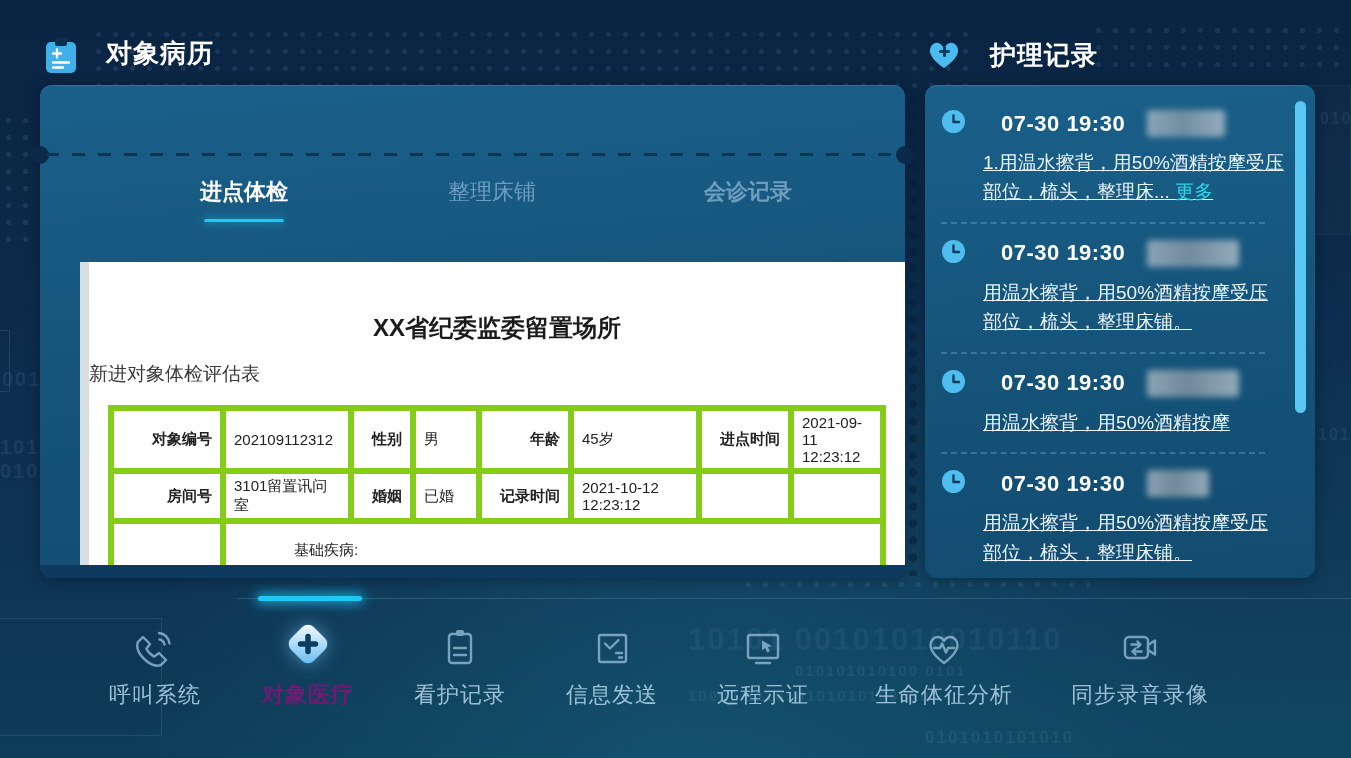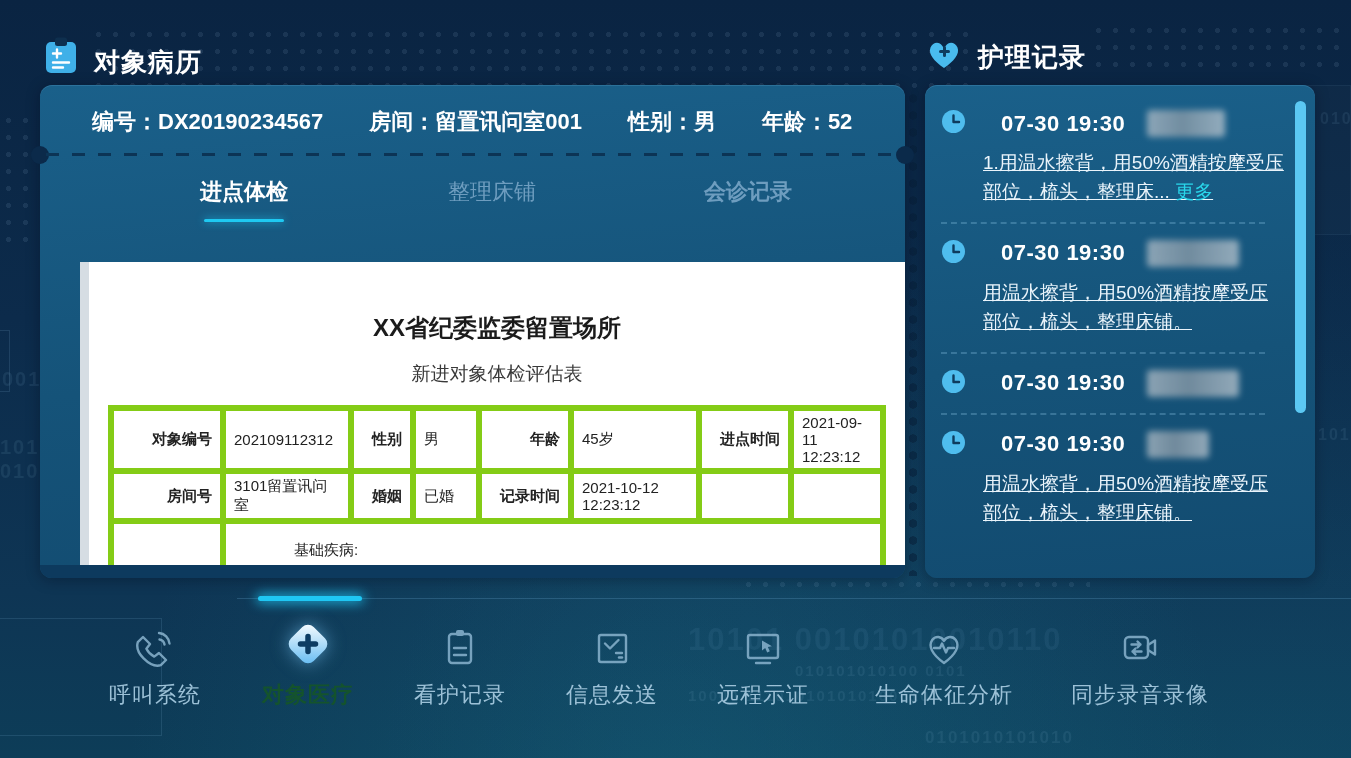--- a/index.html
+++ b/index.html
@@ -21,21 +21,21 @@
   .dots-col { position:absolute; pointer-events:none;
     background-image:radial-gradient(circle, rgba(8,32,58,0.55) 4px, transparent 4.4px);
     background-size:14px 17px; background-position:center top; }
   .bin { position:absolute; color:rgba(145,195,228,0.10); font-weight:bold; letter-spacing:2px;
     pointer-events:none; white-space:nowrap; }
   .frame-box { position:absolute; border:1px solid rgba(130,180,215,0.16); pointer-events:none; }
   .ghost-box { position:absolute; background:rgba(255,255,255,0.02);
     border:1px solid rgba(140,190,220,0.07); pointer-events:none; }
 
   
-  .sec-header { position:absolute; display:flex; align-items:flex-end; gap:16px; }
+  .sec-header { position:absolute; display:flex; align-items:flex-start; gap:28px; }
   .sec-title { font-size:26px; font-weight:bold; letter-spacing:1px; color:#fff; }
 
   
   .card { position:absolute; border-radius:12px;
     background:linear-gradient(175deg,#1a608a 0%, #155379 55%, #124b70 100%);
     box-shadow:0 2px 14px rgba(0,10,25,0.35), inset 0 1px 0 rgba(130,200,240,0.18); }
   #left-card  { left:40px;  top:85px; width:865px; height:493px; }
   #right-card { left:925px; top:85px; width:390px; height:493px; overflow:hidden; }
 
   .notch { position:absolute; width:18px; height:18px; border-radius:50%;
@@ -51,21 +51,21 @@
   
   .tab { position:absolute; top:92px; font-size:22px; color:#6e9dbf; cursor:default; }
   .tab.active { color:#fff; font-weight:bold; }
   .tab .underline { width:80px; height:3px; margin:12px auto 0;
     background:#1ec9f2; border-radius:2px; box-shadow:0 0 8px rgba(30,201,242,0.8); }
 
   
   #doc { position:absolute; left:40px; top:177px; width:825px; height:303px;
     background:#fff; border-left:9px solid #d6dde3; overflow:hidden; color:#222; }
   .doc-org { margin-top:50px; text-align:center; font-size:24px; font-weight:bold; color:#1b1b1b; }
-  .doc-form { margin-top:17px; text-align:center; font-size:19px; color:#3a3a3a; }
+  .doc-form { margin-top:17px; text-align:left; font-size:19px; color:#3a3a3a; }
   #doc table { margin:18px auto 0; border-collapse:collapse; width:772px;
     font-size:15px; color:#222; table-layout:fixed; }
   #doc td { border:6px solid #84cc16; padding:3px 8px; vertical-align:middle; }
   #doc td.lbl { font-weight:bold; text-align:right; }
   #doc tr.r1 td { height:42px; } #doc tr.r2 td { height:46px; }
   .doc-bigcell { height:170px; vertical-align:top !important; }
   .doc-field1 { padding:14px 0 0 60px; } .doc-field2 { padding:44px 0 0 60px; }
   .card-bottom-strip { position:absolute; left:0; right:0; bottom:0; height:13px;
     background:#0d3a5e; border-radius:0 0 12px 12px; }
 
@@ -86,21 +86,21 @@
   
   #nav-indicator { position:absolute; left:258px; top:596px; width:104px; height:5px;
     border-radius:3px; background:#1fc7f4; box-shadow:0 0 12px 2px rgba(31,199,244,0.85); }
   #nav-hairline { position:absolute; left:237px; top:598px; width:1114px; height:1px;
     background:rgba(100,160,200,0.28); }
   .nav-item { position:absolute; top:620px; display:flex; flex-direction:column;
     align-items:center; gap:8px; transform:translateX(-50%); cursor:pointer; }
   .nav-icon { height:52px; display:flex; align-items:flex-end; justify-content:center; }
   .nav-icon svg { opacity:0.88; }
   .nav-label { font-size:22px; color:#9cc1d7; letter-spacing:1px; white-space:nowrap; }
-  .nav-item.active .nav-label { color:#14532d; font-weight:bold; }
+  .nav-item.active .nav-label { color:#701a75; font-weight:bold; }
   .nav-item.active .nav-icon svg { opacity:1; filter:drop-shadow(0 0 9px rgba(130,205,255,0.55)); }
 </style>
 </head>
 <body>
 
 <div class="dots" style="left:90px; top:26px; width:880px; height:68px;"></div>
 <div class="dots" style="left:1090px; top:22px; width:260px; height:52px;"></div>
 <div class="dots" style="left:0; top:112px; width:56px; height:140px;"></div>
 <div class="dots" style="left:740px; top:576px; width:350px; height:18px;"></div>
 <div class="ghost-box" style="left:1185px; top:85px; width:166px; height:150px;"></div>
@@ -136,26 +136,20 @@
       <path d="M14.5 13.5 h8 M18.5 9.5 v8" stroke="#0e3c5e" stroke-width="3" stroke-linecap="round"></path>
     </svg>
   </span>
   <span class="sec-title">护理记录</span>
 </div>
 
 <div id="left-card" class="card">
   <div class="notch l"></div>
   <div class="notch r"></div>
 
-  <div class="info-row">
-    <span><span>编号：</span><span>DX20190234567</span></span>
-    <span><span>房间：</span><span>留置讯问室001</span></span>
-    <span><span>性别：</span><span>男</span></span>
-    <span><span>年龄：</span><span>52</span></span>
-  </div>
 
   <div class="dash-sep"></div>
 
   <div class="tab active" style="left:160px;">
     <span>进点体检</span>
     <div class="underline"></div>
   </div>
   <div class="tab" style="left:408px;">
     <span>整理床铺</span>
   </div>
@@ -242,20 +236,21 @@
 
     <div>
       <div class="entry-head">
         <span><svg width="25" height="25" viewBox="0 0 25 25">
               <circle cx="12.5" cy="12.5" r="11.5" fill="#4fbdee"></circle>
               <path d="M12.5 6.5 v6.5 h5.5" stroke="#0e3c5e" stroke-width="2.4" fill="none" stroke-linecap="round" stroke-linejoin="round"></path>
             </svg></span>
         <span class="entry-time">07-30 19:30</span>
         <span class="name-blur" style="width:92px;"></span>
       </div>
+      <div class="entry-text"><span>用温水擦背，用50%酒精按摩</span></div>
       <div class="entry-sep"></div>
     </div>
 
     <div>
       <div class="entry-head">
         <span><svg width="25" height="25" viewBox="0 0 25 25">
               <circle cx="12.5" cy="12.5" r="11.5" fill="#4fbdee"></circle>
               <path d="M12.5 6.5 v6.5 h5.5" stroke="#0e3c5e" stroke-width="2.4" fill="none" stroke-linecap="round" stroke-linejoin="round"></path>
             </svg></span>
         <span class="entry-time">07-30 19:30</span>

